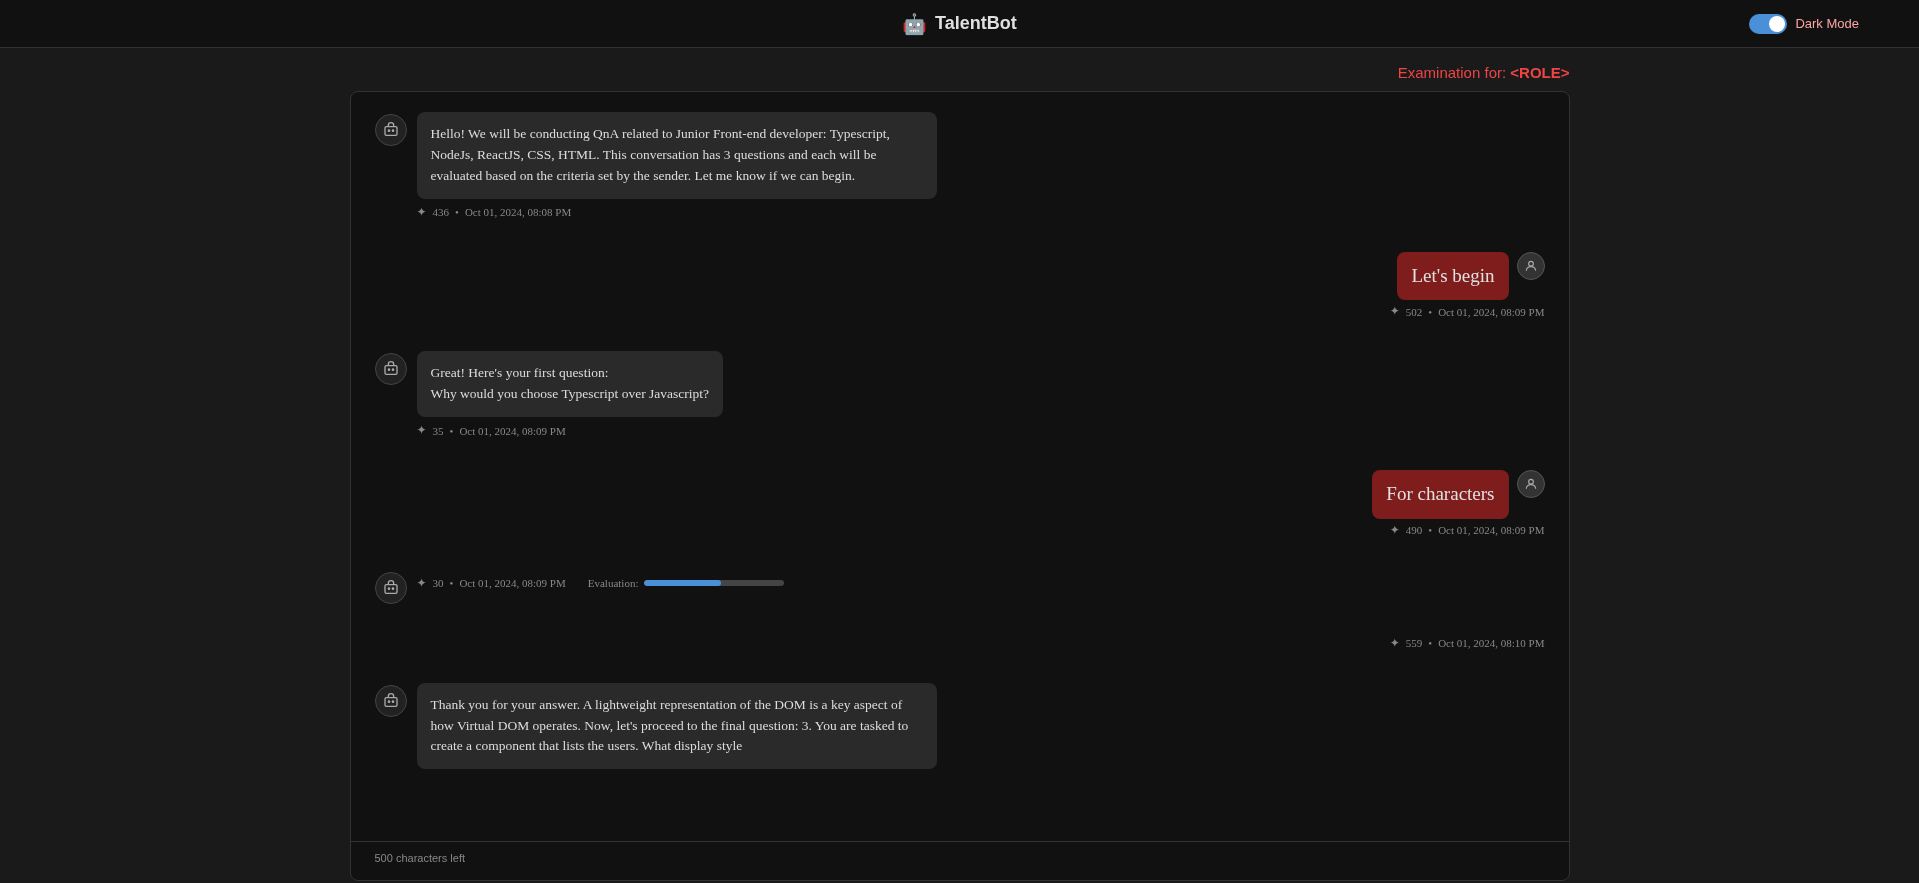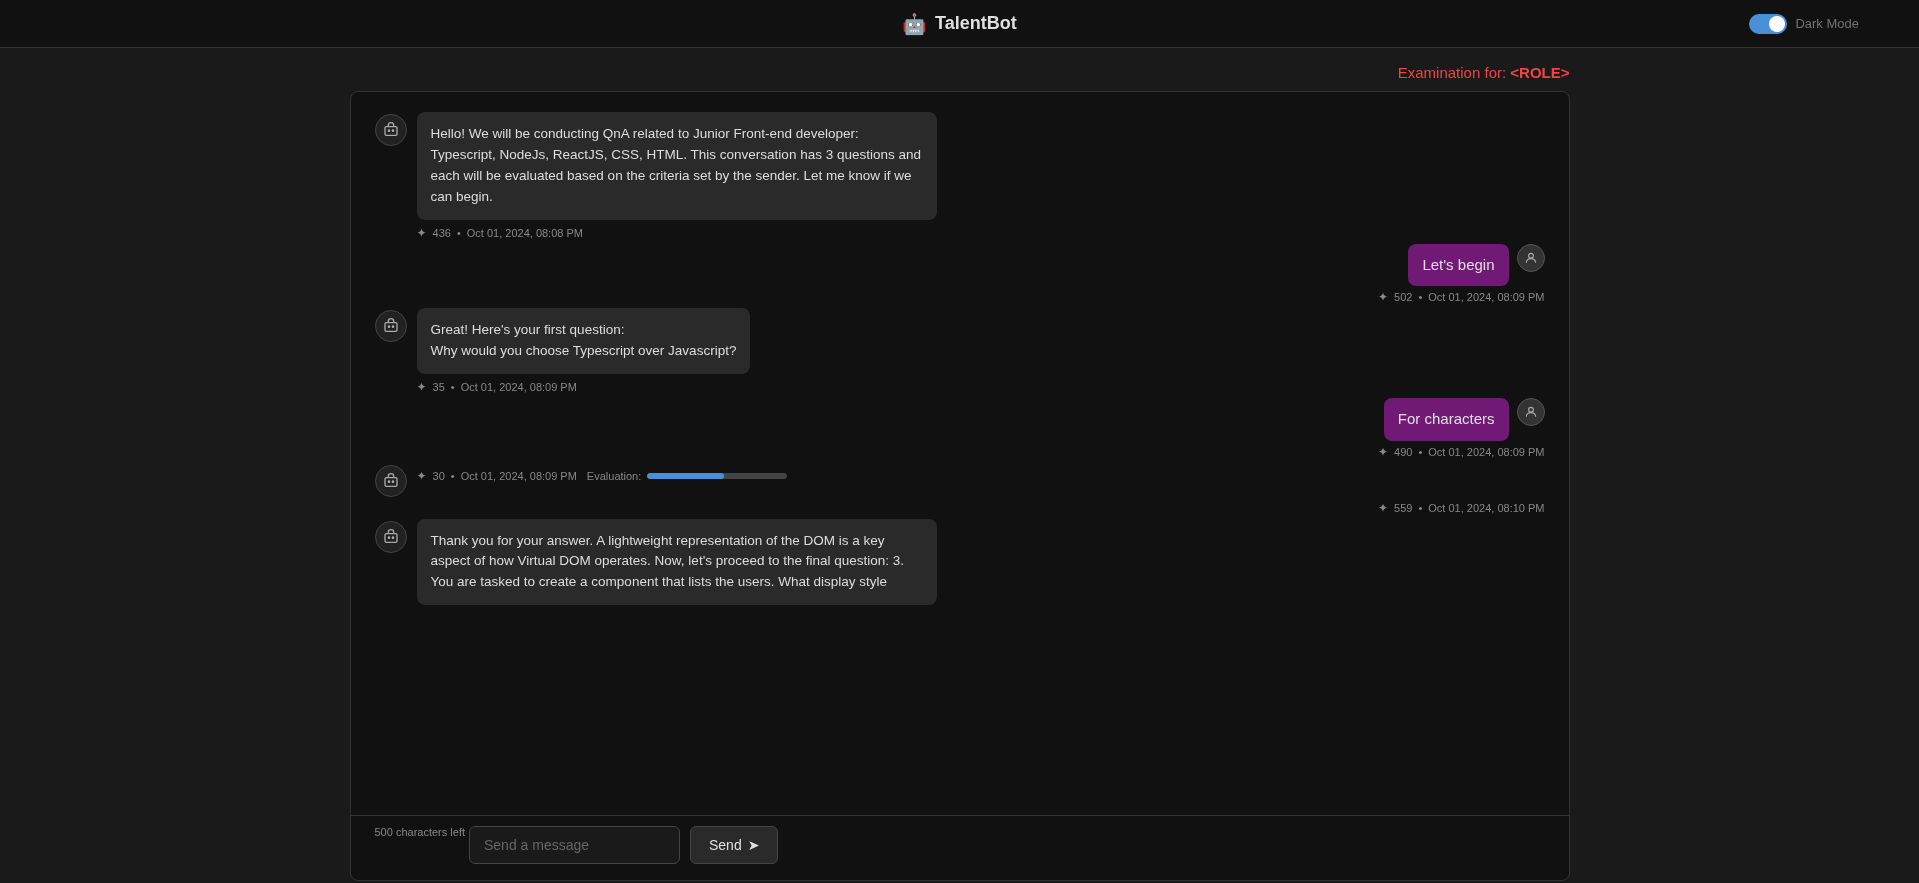--- a/index.html
+++ b/index.html
@@ -56,21 +56,21 @@
       position: absolute;
       width: 16px;
       height: 16px;
       background: white;
       border-radius: 50%;
       top: 2px;
       right: 2px;
     }
     .dark-mode-label {
       font-size: 13px;
-      color: #737373;
+      color: #fca5a5;
     }
 
     
     .main-container {
       margin: 0 auto;
       max-width: 1260px;
       padding: 0 20px;
     }
 
     
@@ -96,21 +96,22 @@
       position: relative;
     }
 
     
     .messages-area {
       flex: 1;
       overflow-y: auto;
       padding: 20px 24px;
       display: flex;
       flex-direction: column;
-      gap: 4px;
+      gap: 32px;
+      font-family: Liberation Serif, serif;
     }
 
     
     .messages-area::-webkit-scrollbar {
       width: 8px;
     }
     .messages-area::-webkit-scrollbar-track {
       background: #1a1a1a;
     }
     .messages-area::-webkit-scrollbar-thumb {
@@ -180,24 +181,24 @@
       flex-direction: column;
       gap: 4px;
     }
     .user-bubble-wrapper {
       display: flex;
       align-items: flex-start;
       gap: 8px;
       justify-content: flex-end;
     }
     .user-bubble {
-      background: #701a75;
+      background: #7f1d1d;
       border-radius: 8px;
       padding: 10px 14px;
-      font-size: 15px;
+      font-size: 19px;
       line-height: 1.5;
       color: #e0e0e0;
       max-width: 480px;
     }
     .user-avatar {
       width: 28px;
       height: 28px;
       background: #333;
       border: 1px solid #555;
       border-radius: 50%;
@@ -378,21 +379,21 @@
               <circle cx="9" cy="13" r="1" fill="#aaa"></circle>
               <circle cx="15" cy="13" r="1" fill="#aaa"></circle>
             </svg>
         </div>
         <div>
           <div class="message-meta">
             <span class="meta-icon">✦</span>
             <span>30</span>
             <span>•</span>
             <span>Oct 01, 2024, 08:09 PM</span>
-            <span style="margin-left: 4px;">Evaluation:</span>
+            <span style="margin-left: 16px;">Evaluation:</span>
             <div class="eval-bar-bg">
               <div class="eval-bar-fill" style="width: 55%;"></div>
             </div>
           </div>
         </div>
       </div>
 
       <div class="user-message-row">
         <div class="user-meta">
           <span class="meta-icon">✦</span>
@@ -415,22 +416,15 @@
           <div class="bot-bubble">
             Thank you for your answer. A lightweight representation of the DOM is a key aspect of how Virtual DOM operates. Now, let's proceed to the final question: 3. You are tasked to create a component that lists the users. What display style
           </div>
         </div>
       </div>
 
     </div>
 
     <div class="input-area">
       <div class="chars-left">500 characters left</div>
-      <div class="input-row">
-        <input type="text" class="message-input" placeholder="Send a message" style="">
-        <button class="send-button">
-          <span>Send</span>
-          <span class="send-icon">➤</span>
-        </button>
-      </div>
     </div>
   </div>
 </div>
 
 </body></html>

